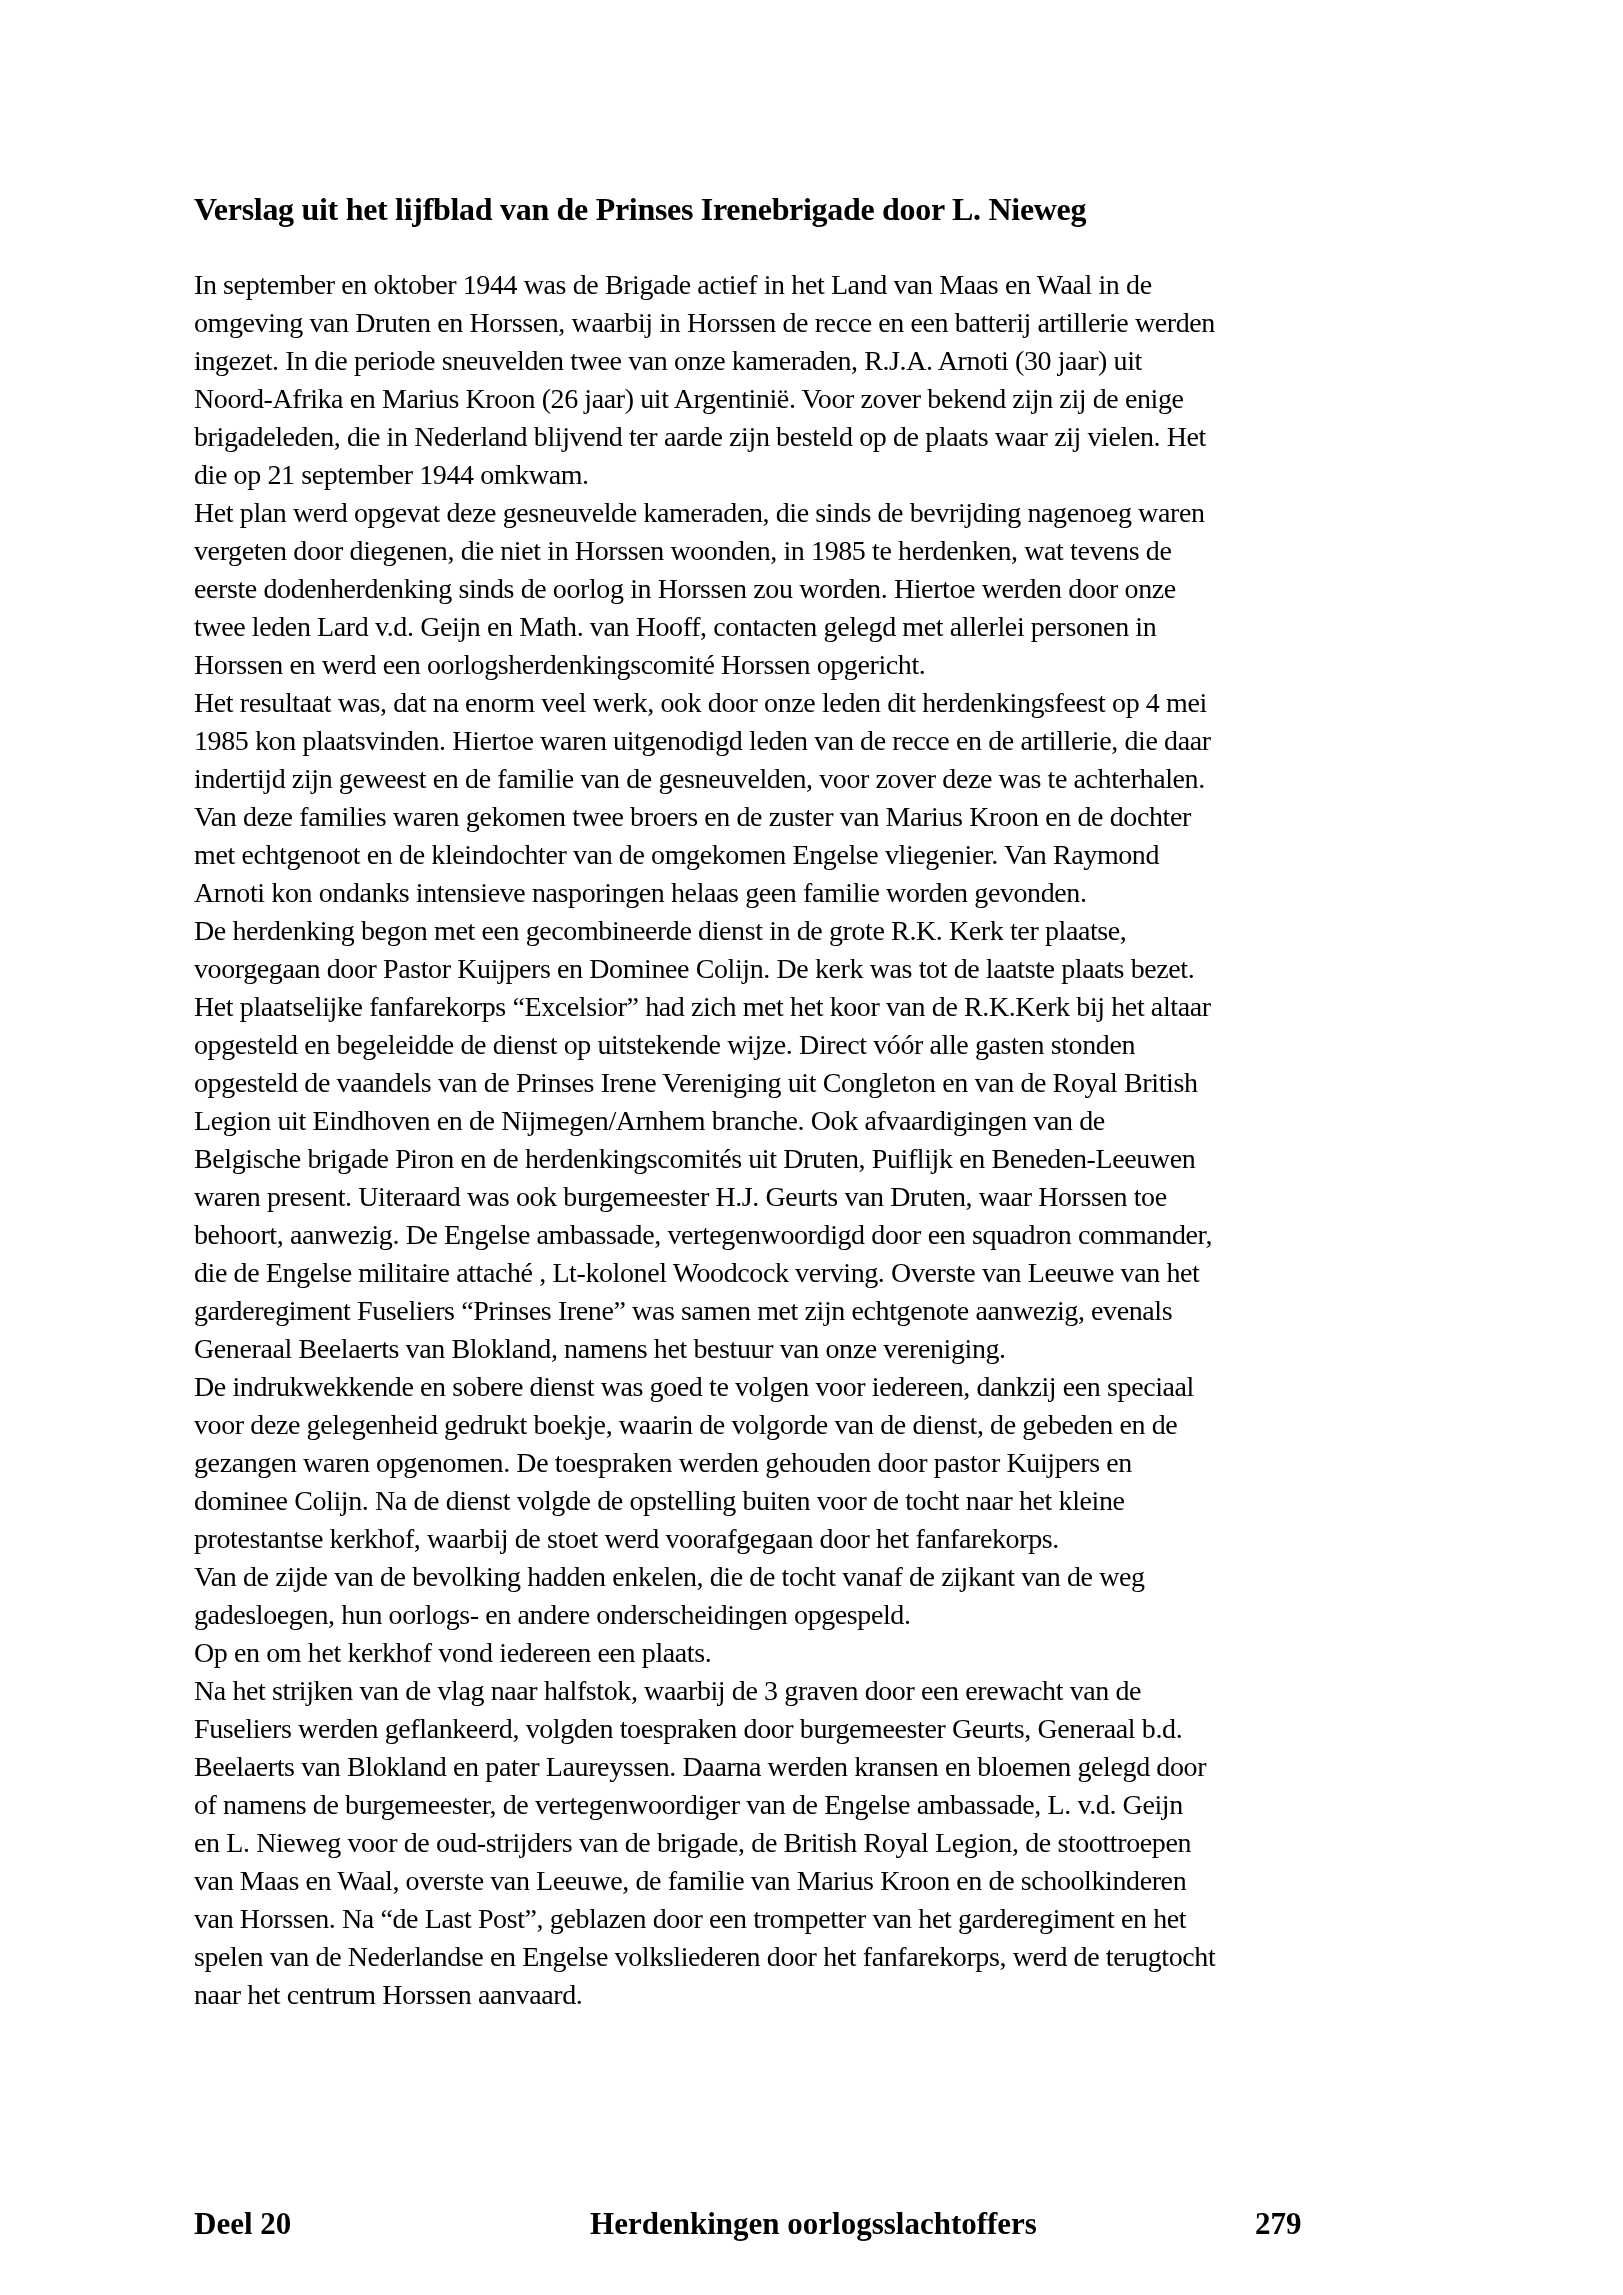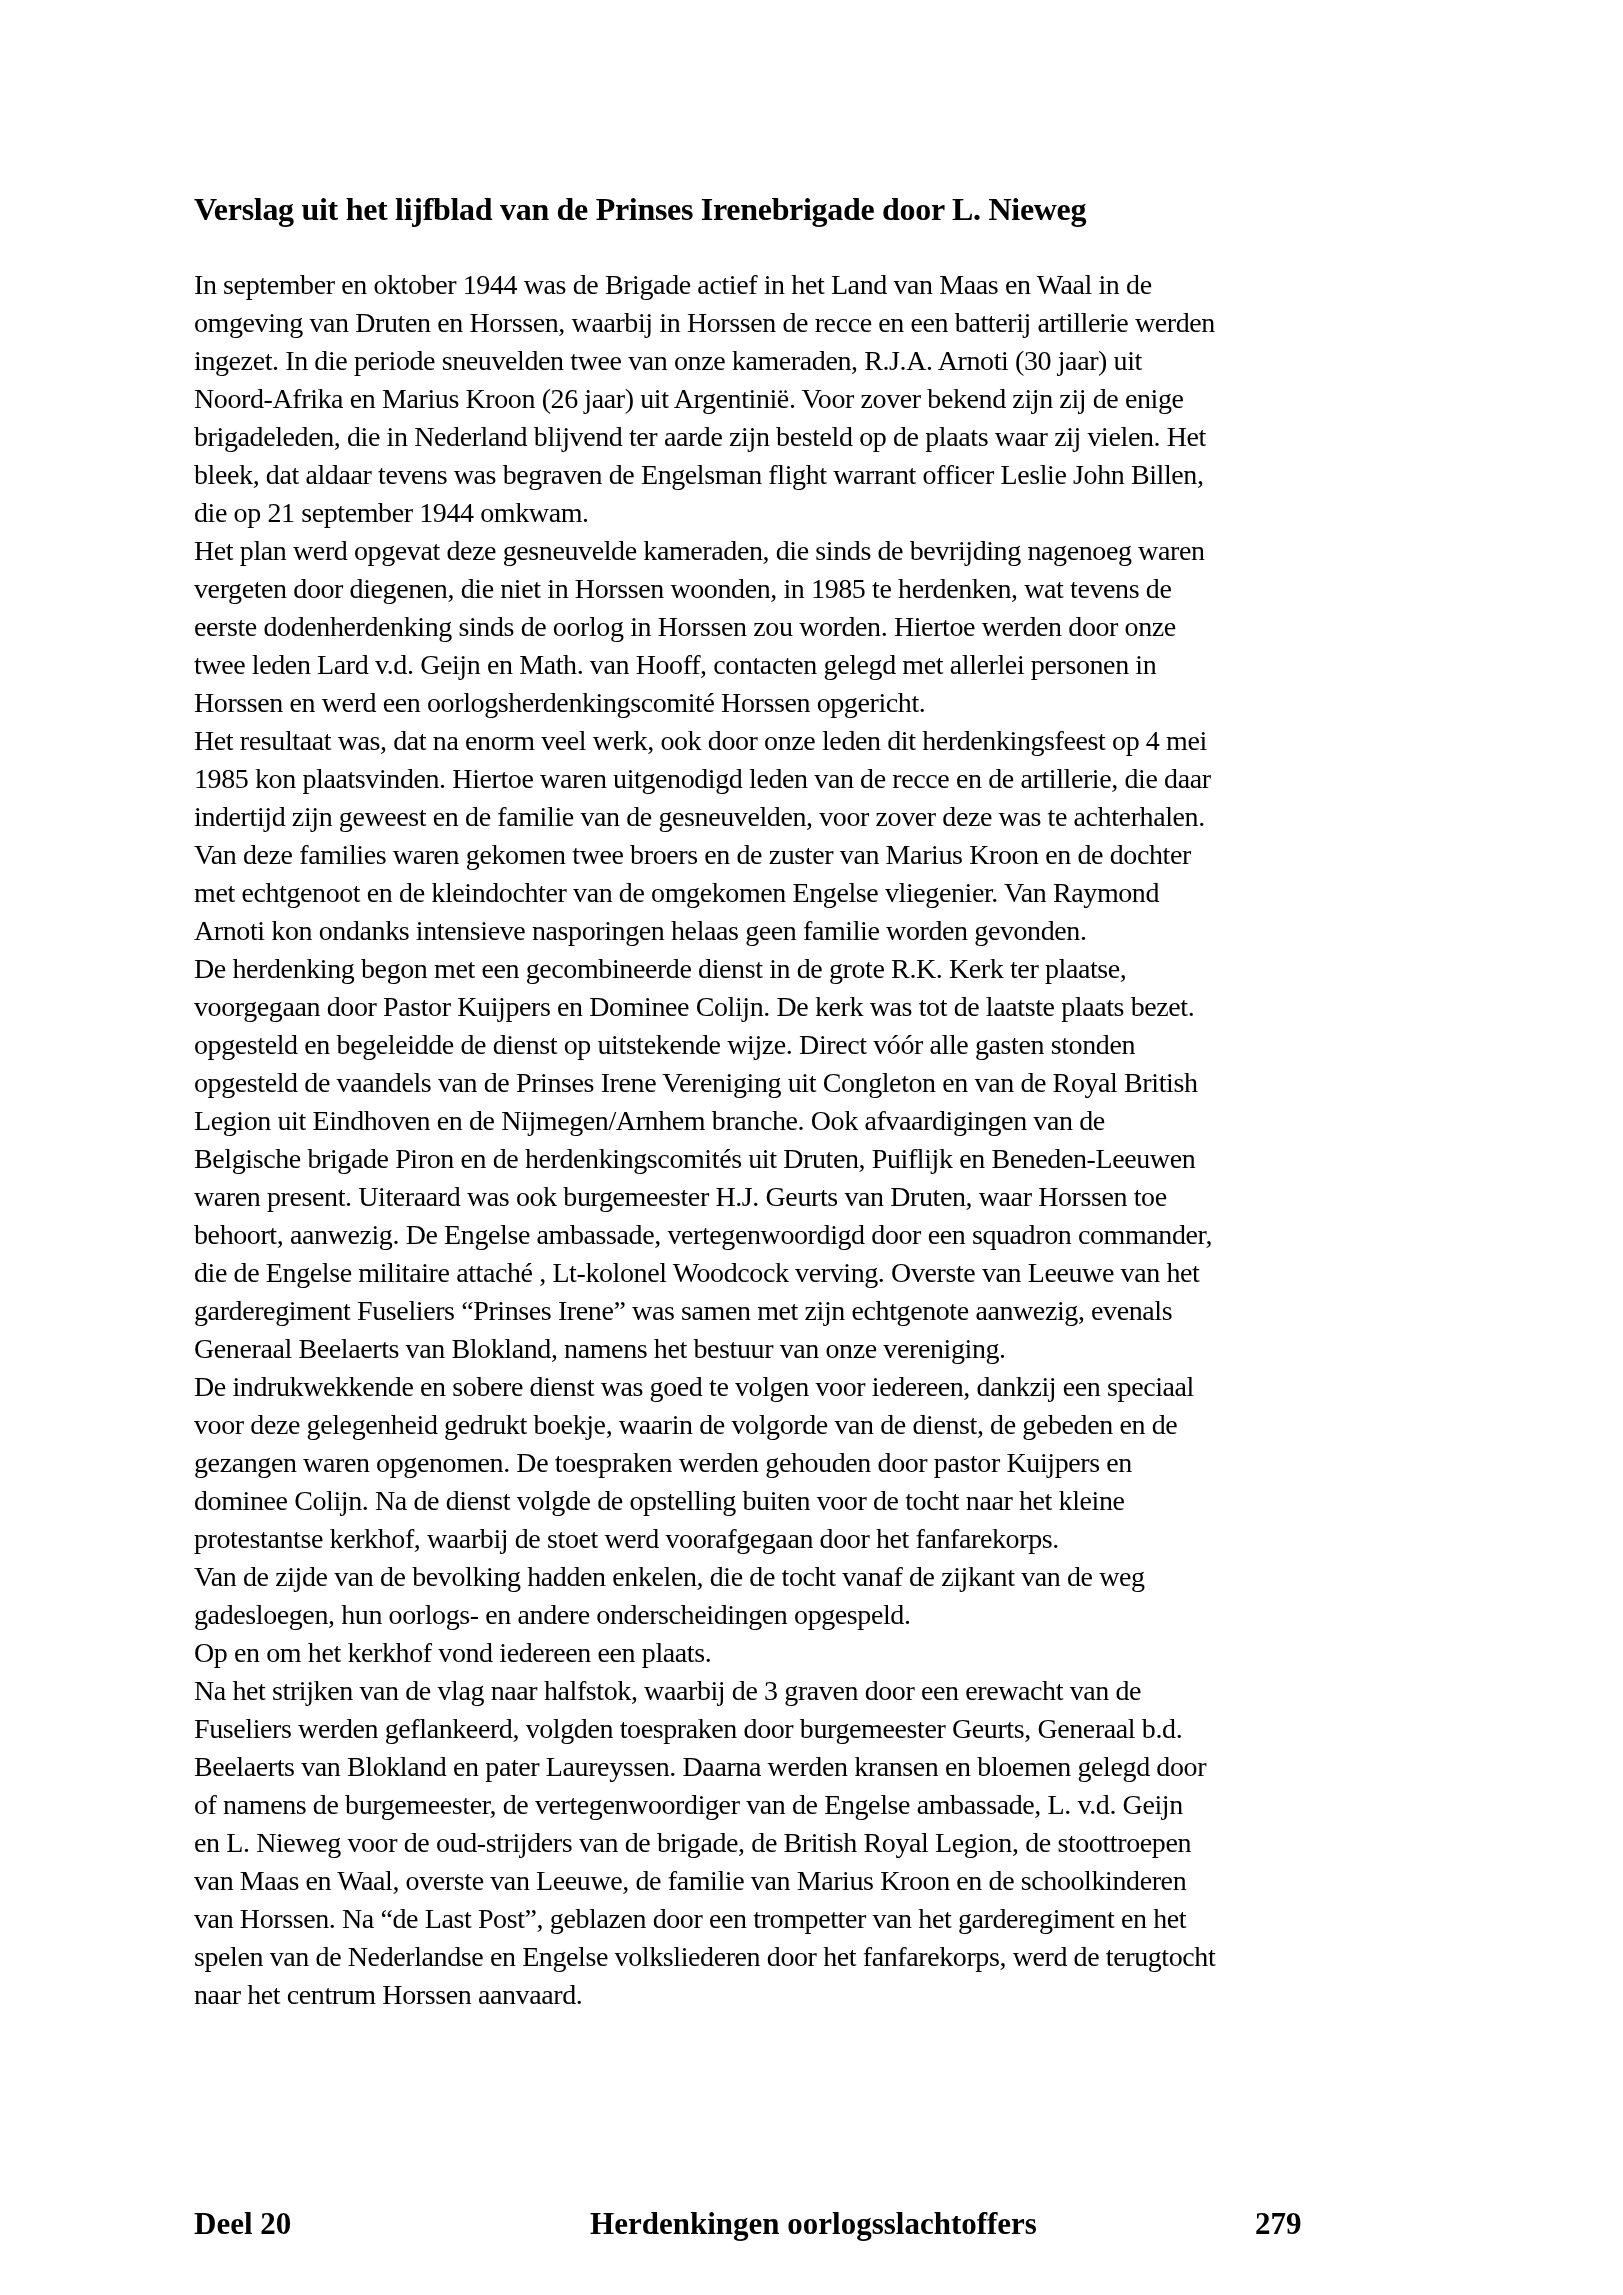--- a/index.html
+++ b/index.html
@@ -61,35 +61,35 @@
 
   <div class="content">
     <h1 class="doc-title">Verslag uit het lijfblad van de Prinses Irenebrigade door L. Nieweg</h1>
 
     <div class="body-text">
         <div class="body-line">In september en oktober 1944 was de Brigade actief in het Land van Maas en Waal in de</div>
         <div class="body-line">omgeving van Druten en Horssen, waarbij in Horssen de recce en een batterij artillerie werden</div>
         <div class="body-line">ingezet. In die periode sneuvelden twee van onze kameraden, R.J.A. Arnoti (30 jaar) uit</div>
         <div class="body-line">Noord-Afrika en Marius Kroon (26 jaar) uit Argentinië. Voor zover bekend zijn zij de enige</div>
         <div class="body-line">brigadeleden, die in Nederland blijvend ter aarde zijn besteld op de plaats waar zij vielen. Het</div>
-        <div class="body-line">bleek, dat aldaar tevens was begraven de Engelsman flight warrant officer Leslie John Billen,</div>
         <div class="body-line">die op 21 september 1944 omkwam.</div>
         <div class="body-line">Het plan werd opgevat deze gesneuvelde kameraden, die sinds de bevrijding nagenoeg waren</div>
         <div class="body-line">vergeten door diegenen, die niet in Horssen woonden, in 1985 te herdenken, wat tevens de</div>
         <div class="body-line">eerste dodenherdenking sinds de oorlog in Horssen zou worden. Hiertoe werden door onze</div>
         <div class="body-line">twee leden Lard v.d. Geijn en Math. van Hooff, contacten gelegd met allerlei personen in</div>
         <div class="body-line">Horssen en werd een oorlogsherdenkingscomité Horssen opgericht.</div>
         <div class="body-line">Het resultaat was, dat na enorm veel werk, ook door onze leden dit herdenkingsfeest op 4 mei</div>
         <div class="body-line">1985 kon plaatsvinden. Hiertoe waren uitgenodigd leden van de recce en de artillerie, die daar</div>
         <div class="body-line">indertijd zijn geweest en de familie van de gesneuvelden, voor zover deze was te achterhalen.</div>
         <div class="body-line">Van deze families waren gekomen twee broers en de zuster van Marius Kroon en de dochter</div>
         <div class="body-line">met echtgenoot en de kleindochter van de omgekomen Engelse vliegenier. Van Raymond</div>
         <div class="body-line">Arnoti kon ondanks intensieve nasporingen helaas geen familie worden gevonden.</div>
         <div class="body-line">De herdenking begon met een gecombineerde dienst in de grote R.K. Kerk ter plaatse,</div>
         <div class="body-line">voorgegaan door Pastor Kuijpers en Dominee Colijn. De kerk was tot de laatste plaats bezet.</div>
+        <div class="body-line">Het plaatselijke fanfarekorps “Excelsior” had zich met het koor van de R.K.Kerk bij het altaar</div>
         <div class="body-line">opgesteld en begeleidde de dienst op uitstekende wijze. Direct vóór alle gasten stonden</div>
         <div class="body-line">opgesteld de vaandels van de Prinses Irene Vereniging uit Congleton en van de Royal British</div>
         <div class="body-line">Legion uit Eindhoven en de Nijmegen/Arnhem branche. Ook afvaardigingen van de</div>
         <div class="body-line">Belgische brigade Piron en de herdenkingscomités uit Druten, Puiflijk en Beneden-Leeuwen</div>
         <div class="body-line">waren present. Uiteraard was ook burgemeester H.J. Geurts van Druten, waar Horssen toe</div>
         <div class="body-line">behoort, aanwezig. De Engelse ambassade, vertegenwoordigd door een squadron commander,</div>
         <div class="body-line">die de Engelse militaire attaché , Lt-kolonel Woodcock verving. Overste van Leeuwe van het</div>
         <div class="body-line">garderegiment Fuseliers “Prinses Irene” was samen met zijn echtgenote aanwezig, evenals</div>
         <div class="body-line">Generaal Beelaerts van Blokland, namens het bestuur van onze vereniging.</div>
         <div class="body-line">De indrukwekkende en sobere dienst was goed te volgen voor iedereen, dankzij een speciaal</div>

